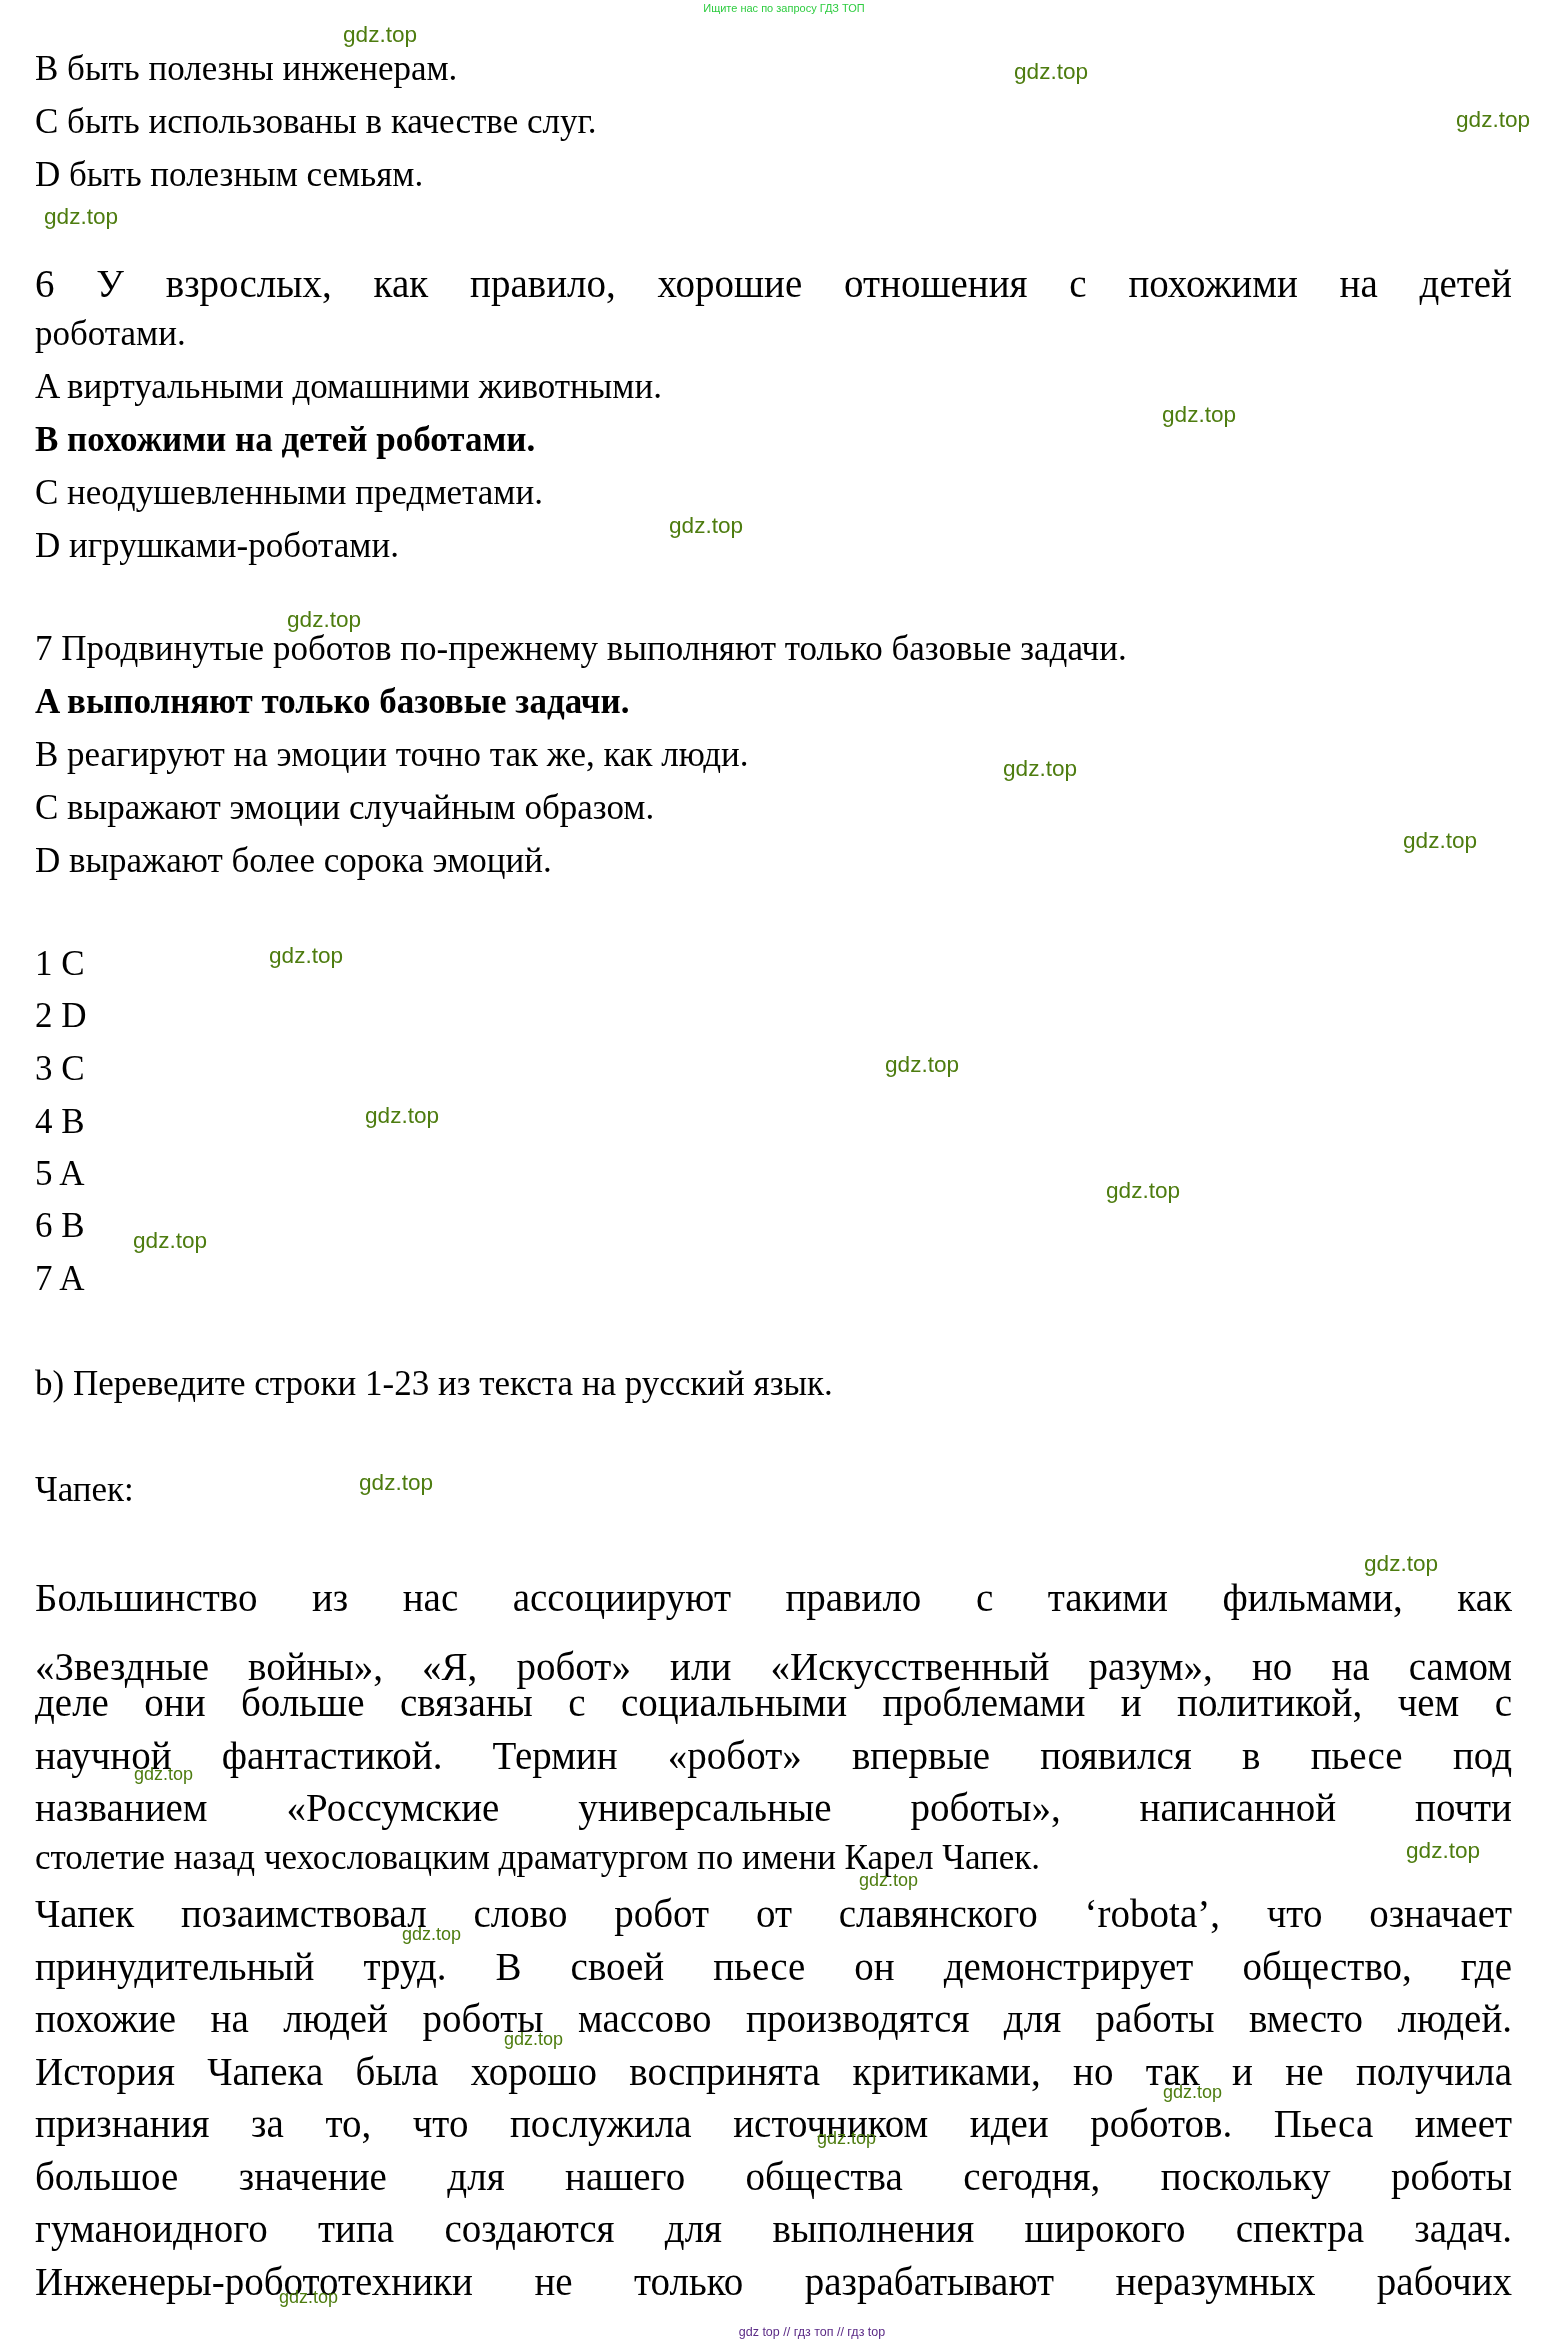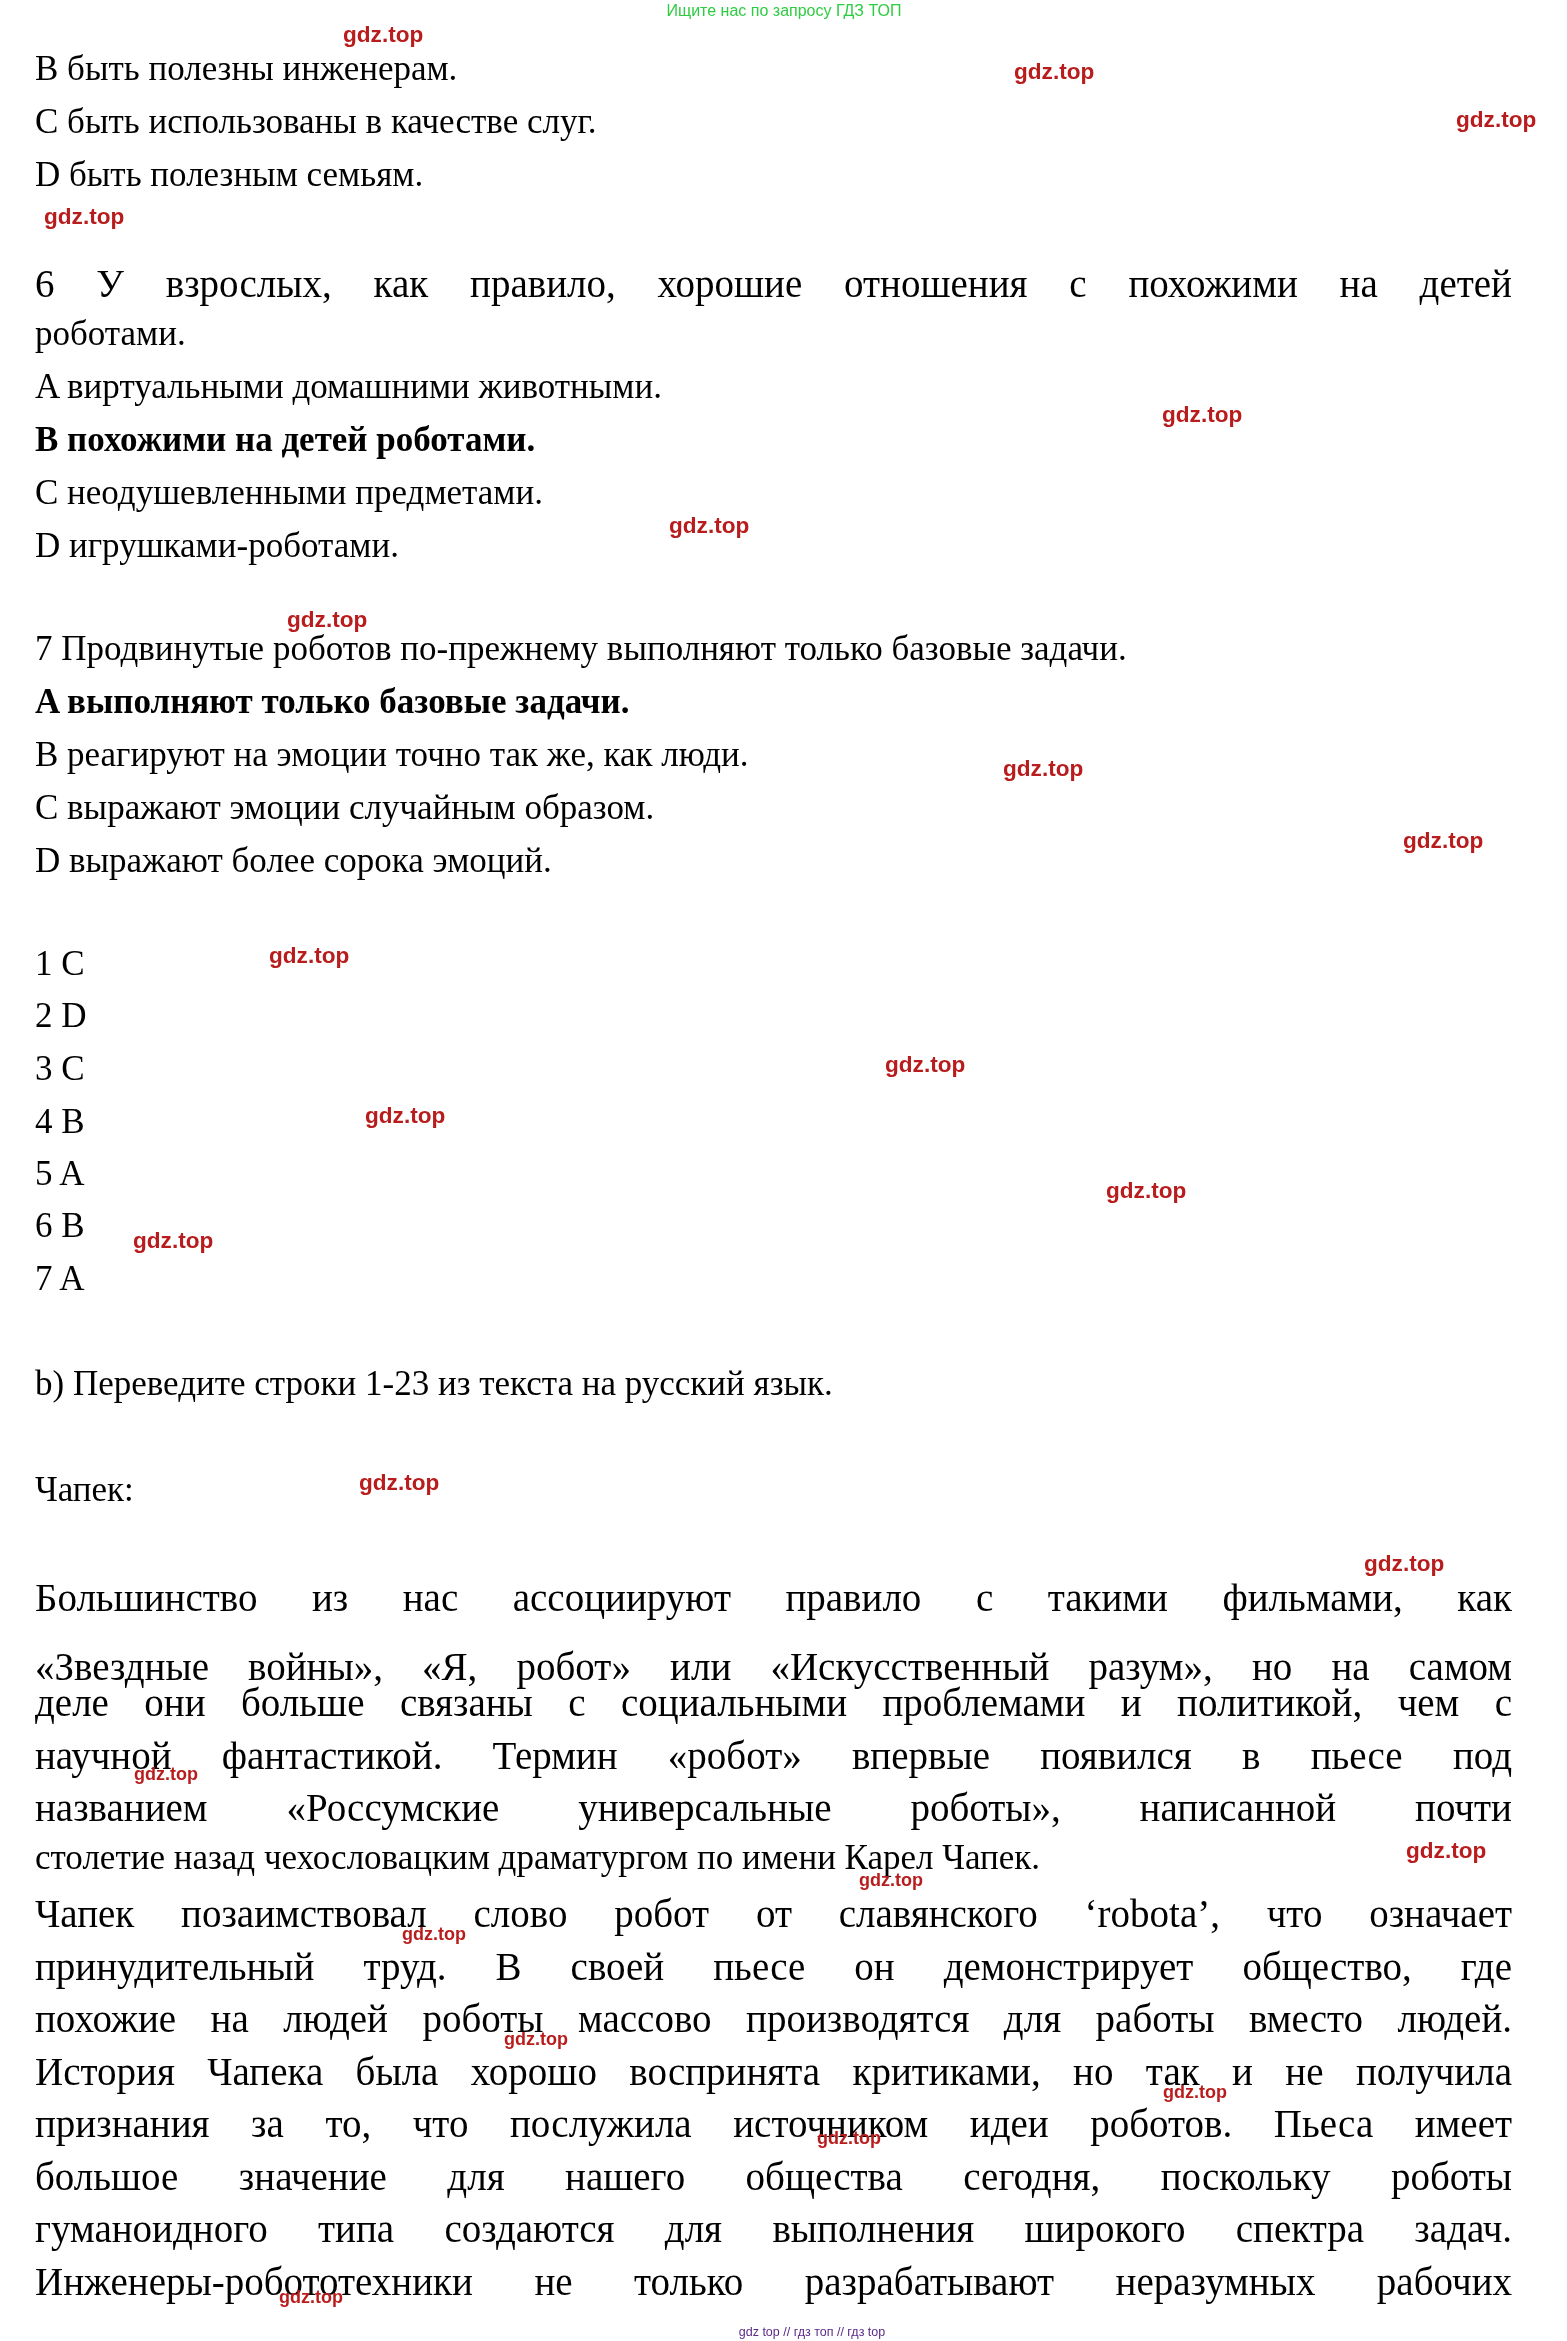--- a/index.html
+++ b/index.html
@@ -1,27 +1,27 @@
 <!DOCTYPE html>
 <html style="font-size:12.5px"><head>
 <meta charset="utf-8">
 <style>
   html, body { margin:0; padding:0; background:#ffffff; }
   body { width:1568px; height:2342px; position:relative; overflow:hidden;
          font-family:"Liberation Serif","DejaVu Serif",serif; color:#000; }
   .hdr { position:absolute; top:1.6px; left:0; width:1568px; text-align:center;
-         font-family:"Liberation Sans","DejaVu Sans",sans-serif; font-size:16px; color:#2ecc40; }
+         font-family:"Liberation Sans","DejaVu Sans",sans-serif; font-size:11px; color:#2ecc40; }
   .ftr { position:absolute; top:2325px; left:0; width:1568px; text-align:center;
          font-family:"Liberation Sans","DejaVu Sans",sans-serif; font-size:12.5px; color:#5b2a86;margin-left:28px; }
   .line { position:absolute; left:35px; font-size:35px; line-height:47px; white-space:nowrap; }
   .just { position:absolute; left:35px; width:1477px; font-size:39px; line-height:53px;
           text-align:justify; text-align-last:justify; }
   .bold { font-weight:bold; }
   .wm { position:absolute; font-family:"Liberation Sans","DejaVu Sans",sans-serif;
-        font-size:22.6px; color:#b91c1c; white-space:nowrap;font-weight:bold; }
+        font-size:22.6px; color:#4d7c0f; white-space:nowrap; }
   .wm.sm { font-size:18px; }
 </style>
 </head>
 <body>
 
 <div class="hdr">Ищите нас по запросу ГДЗ ТОП</div>
 
 <div class="line" style="top:45px">B быть полезны инженерам.</div>
 <div class="line" style="top:98px">C быть использованы в качестве слуг.</div>
 <div class="line" style="top:151px">D быть полезным семьям.</div>

